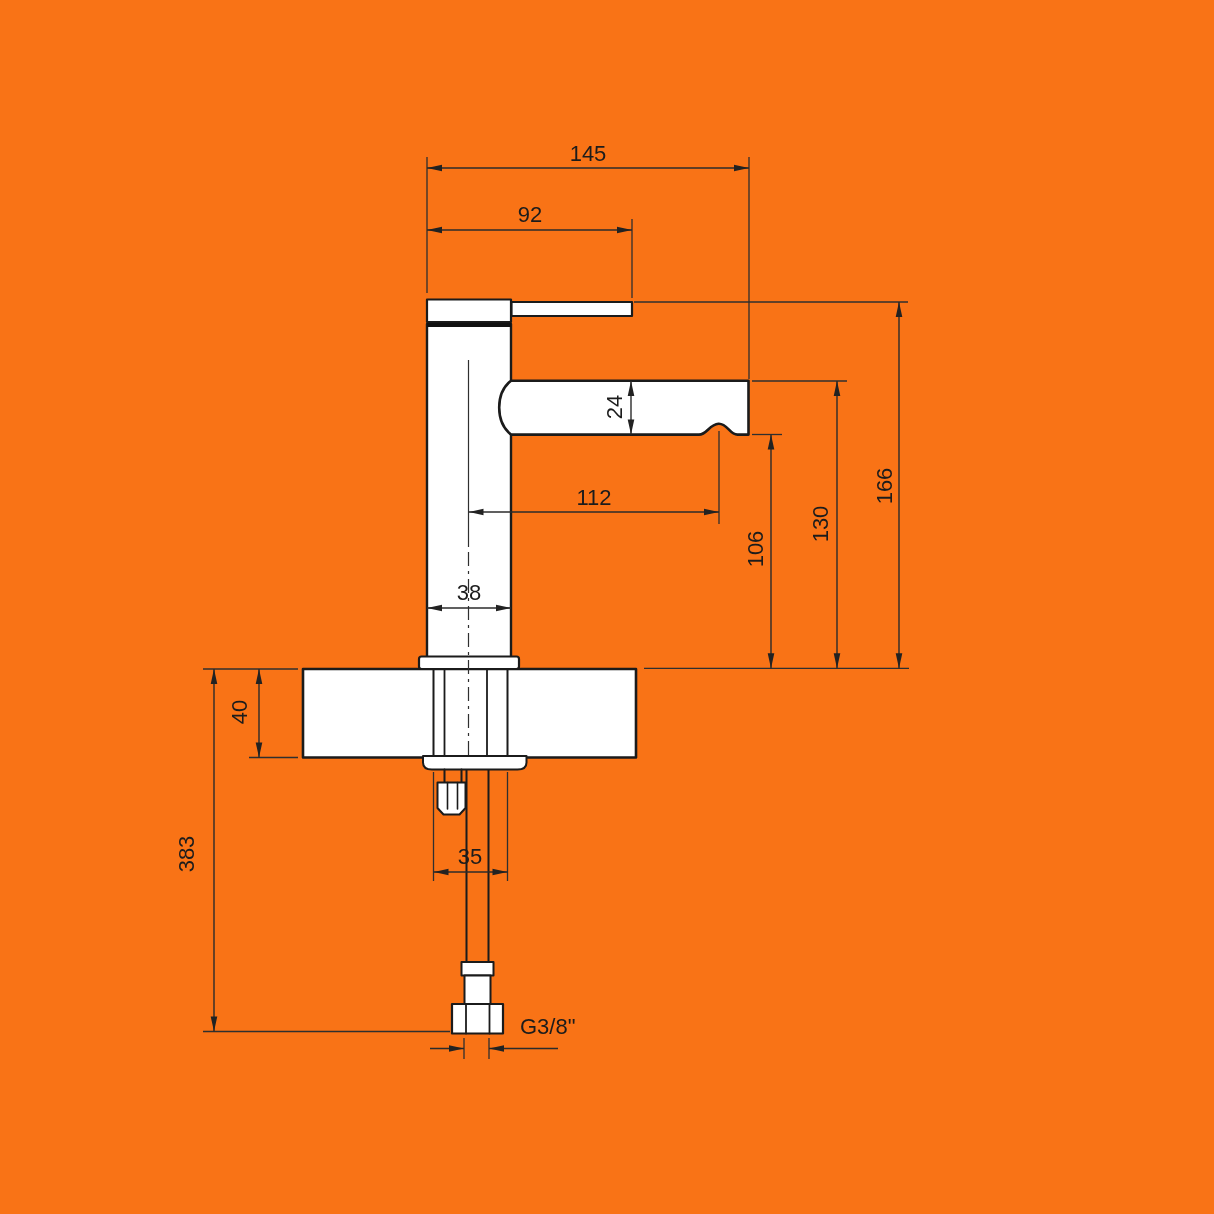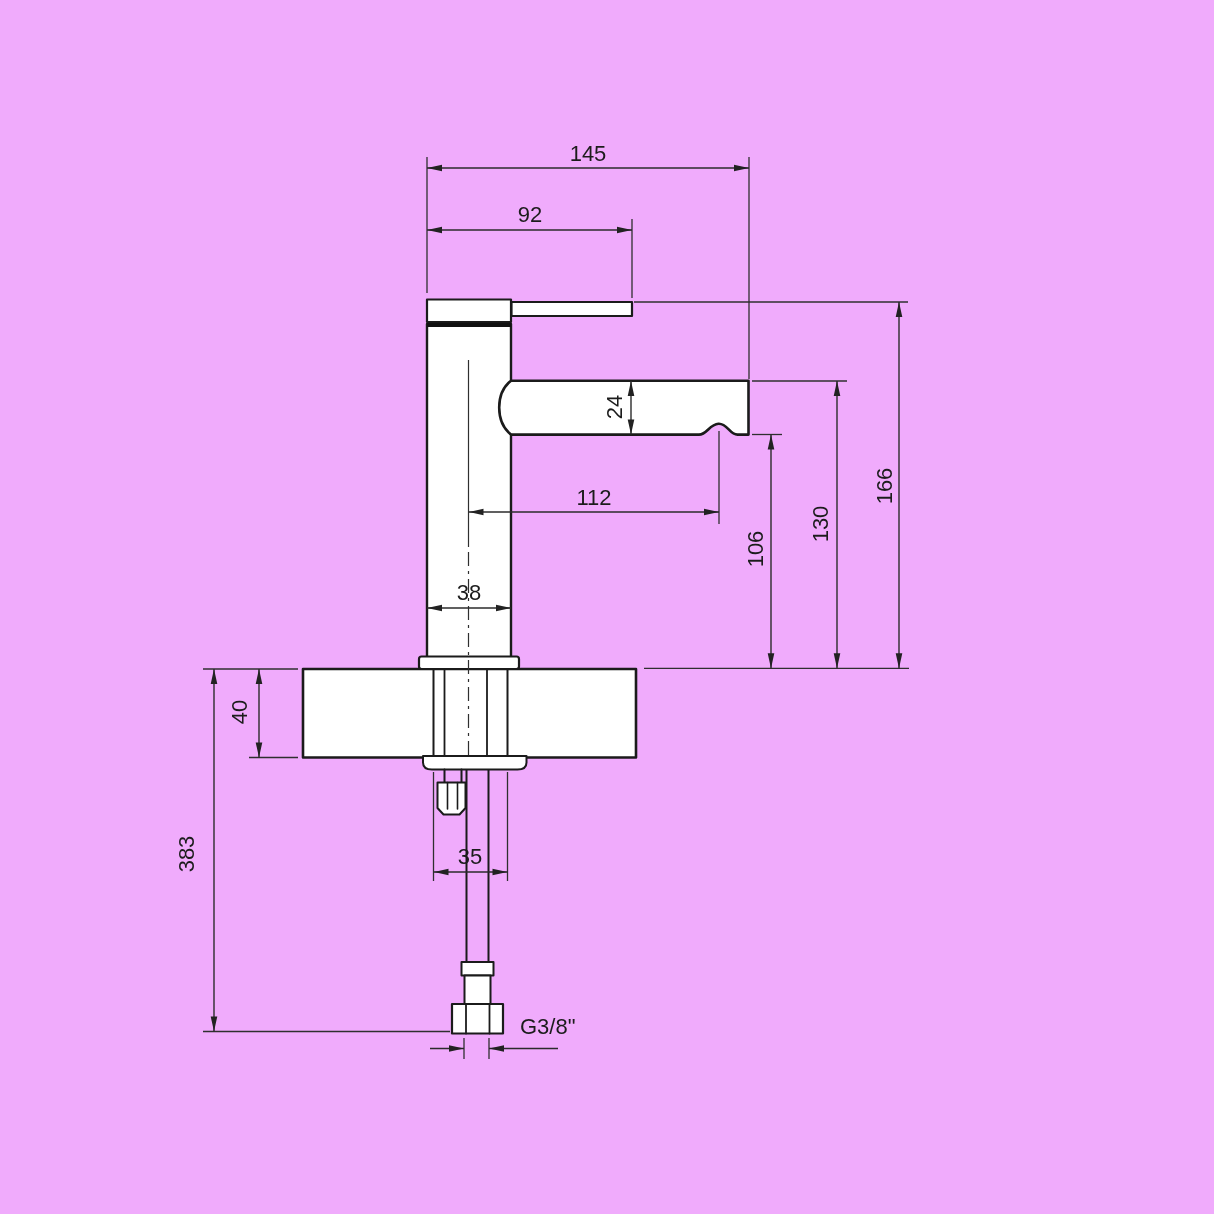--- a/index.html
+++ b/index.html
@@ -1,16 +1,16 @@
 <!DOCTYPE html>
 <html><head>
 <meta charset="utf-8">
 <style>
   html,body{margin:0;padding:0;background:#ffffff;}
-  .stage{width:1214px;height:1214px;background:#f0abfc;position:relative;overflow:hidden;}
+  .stage{width:1214px;height:1214px;background:#f97316;position:relative;overflow:hidden;}
   svg{display:block;}
   .obj{stroke:#1b1b1b;fill:none;stroke-linecap:round;stroke-linejoin:round;}
   .objf{stroke:#1b1b1b;fill:#ffffff;stroke-linejoin:round;}
   .dim{stroke:#2b2b2b;stroke-width:1.4;fill:none;}
   .ext{stroke:#2f2f2f;stroke-width:1.3;fill:none;}
   .cl{stroke:#2f2f2f;stroke-width:1.2;fill:none;}
   text.dimtxt{
     font-family:"Liberation Sans", sans-serif;
     font-size:22px;
     fill:#1c1c1c;

